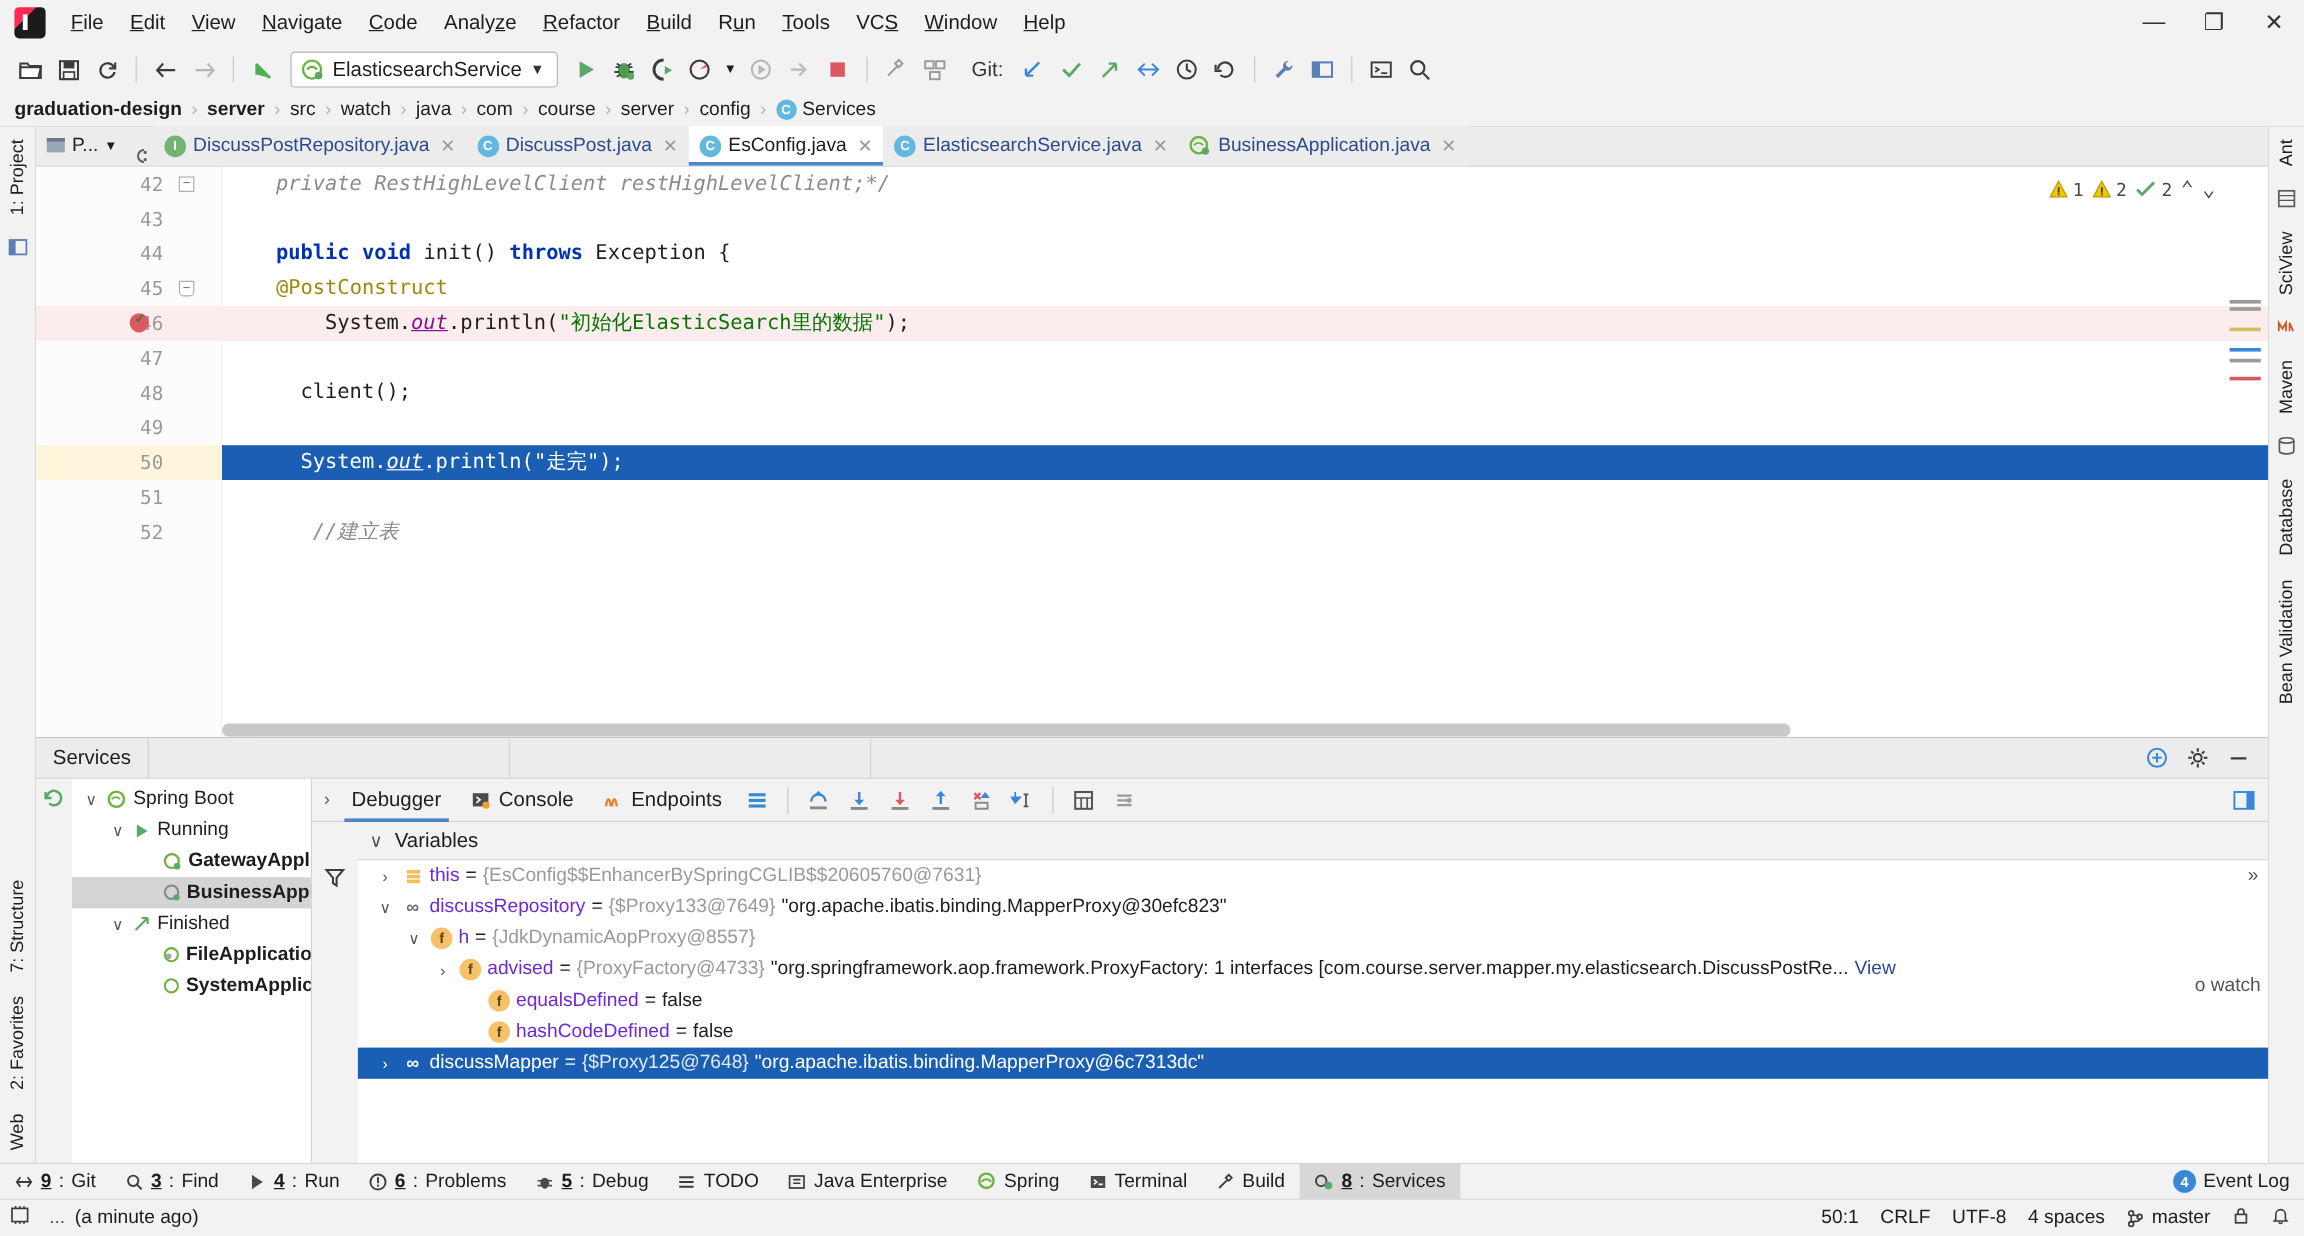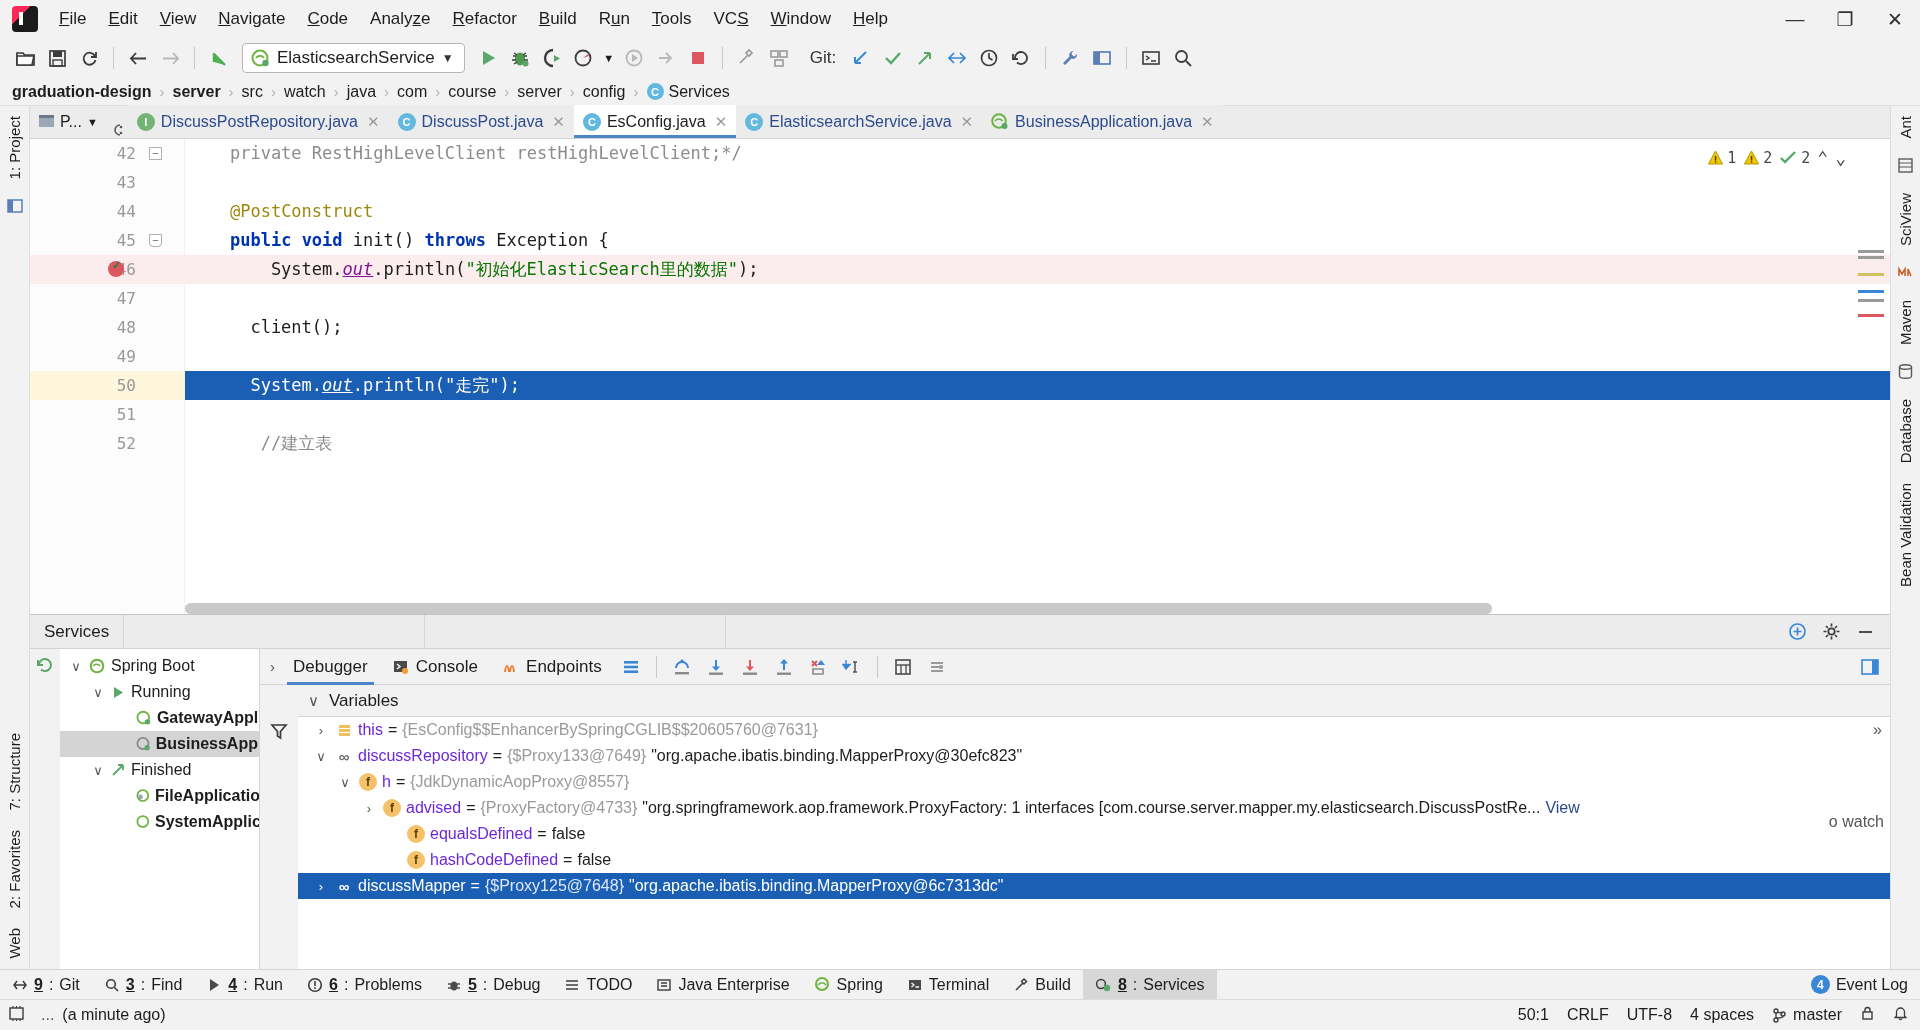--- a/index.html
+++ b/index.html
@@ -87,21 +87,21 @@
         background:#db5860; }
   .bp:after { content:"\2713"; position:absolute; left:4px; top:-2px; font-size:11px; color:#2e7d32; font-weight:bold; }
   .code { flex:1; font-family:"DejaVu Sans Mono", monospace; font-size:17px; position:relative;
           min-width:0; }
   .cline { height:29px; line-height:29px; white-space:pre; padding-left:4px; }
   .cline.hl-pink { background:#fbeced; }
   .cline.hl-blue { background:#1a5fb4; color:#fff; }
   .kw { color:#0033b3; font-weight:bold; }
   .anno { color:#9e880d; }
   .str { color:#087500; }
-  .cmt { color:#8c8c8c; }
+  .cmt { color:#8c8c8c; font-style:italic; }
   .fld { color:#871094; font-style:italic;text-decoration:underline; }
   .typ { color:#1d1d1d; }
   .hl-blue .kw, .hl-blue .str, .hl-blue .fld, .hl-blue .typ { color:#fff; }
 
   .inspect { position:absolute; right:44px; top:8px; display:flex; align-items:center; gap:7px;
              font-size:15px; }
   .ibadge { display:flex; align-items:center; gap:3px; color:#4a4a4a; }
   .scrollmark { position:absolute; right:6px; width:26px; }
   .editor-scroll-h { position:absolute; left:155px; right:30px; bottom:0; height:11px; }
   .editor-scroll-h i { display:block; height:11px; background:#c9c9c9; border-radius:6px; width:78%; }
@@ -476,22 +476,22 @@
           <div class="gline">51</div>
           <div class="gline">52</div>
           <div class="fold" style="top:8px">−</div>
           <div class="fold" style="top:95px;border-radius:0 0 4px 4px">−</div>
           <div class="bp" style="top:122px"></div>
         </div>
 
         <div class="code">
           <div class="cline"><span class="cmt">    private RestHighLevelClient restHighLevelClient;*/</span></div>
           <div class="cline"> </div>
+          <div class="cline">    <span class="kw">public</span> <span class="kw">void</span> init() <span class="kw">throws</span> <span class="typ">Exception</span> {</div>
           <div class="cline">    <span class="anno">@PostConstruct</span></div>
-          <div class="cline">    <span class="kw">public</span> <span class="kw">void</span> init() <span class="kw">throws</span> <span class="typ">Exception</span> {</div>
           <div class="cline hl-pink">        System.<span class="fld">out</span>.println(<span class="str">"初始化ElasticSearch里的数据"</span>);</div>
           <div class="cline"> </div>
           <div class="cline">      client();</div>
           <div class="cline"> </div>
           <div class="cline hl-blue">      System.<span class="fld">out</span>.println(<span class="str">"走完"</span>);</div>
           <div class="cline"> </div>
           <div class="cline">       <span class="cmt">//建立表</span></div>
 
           <div class="inspect">
             <span class="ibadge">

